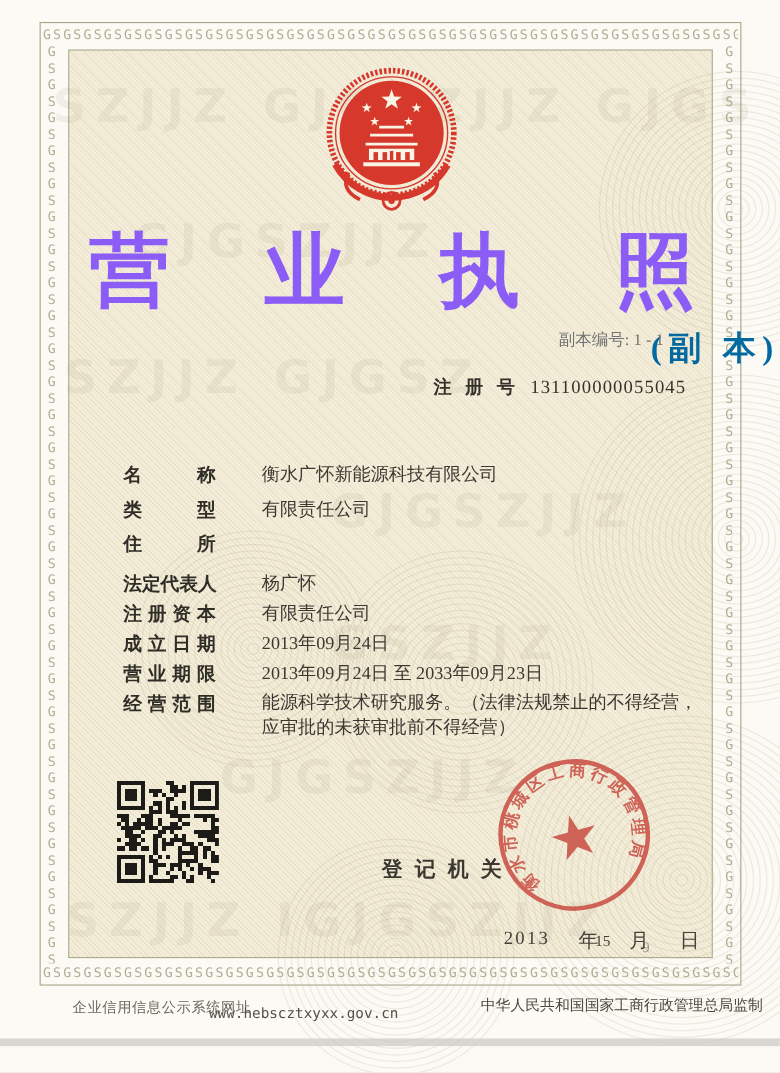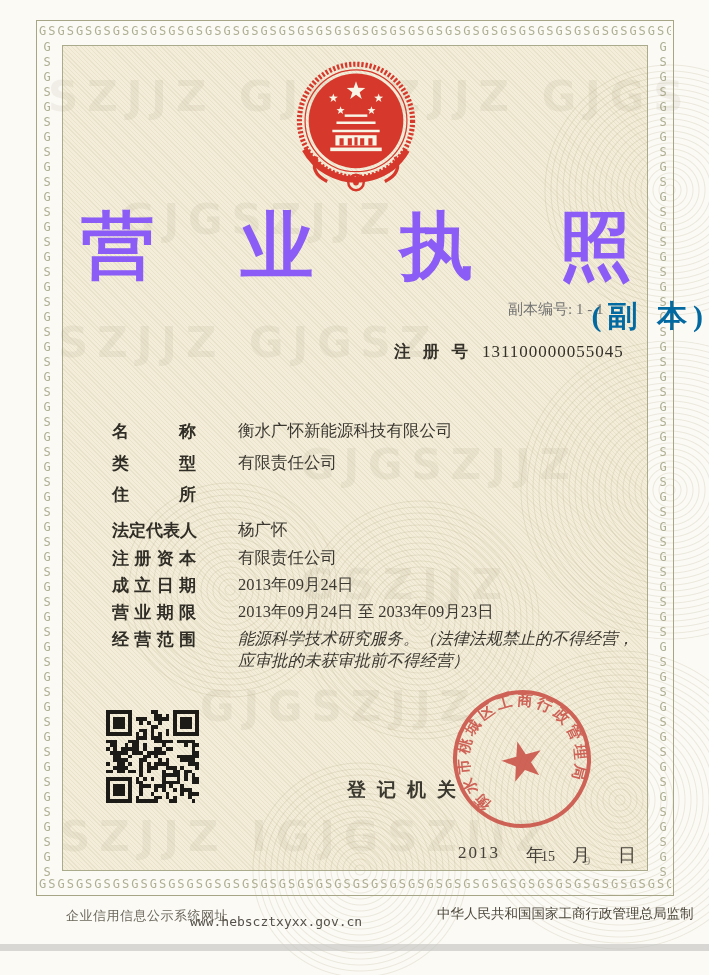--- a/index.html
+++ b/index.html
@@ -29,21 +29,21 @@
   .subtitle { position:absolute; left:0; right:0; top:296px; text-align:right; font-size:30px; font-weight:bold; color:#0369a1; letter-spacing:6px; }
   .copy-no { position:absolute; left:508px; top:300px; font-size:15px; color:#737373; }
   .regno { position:absolute; left:394px; top:325px; font-size:16.5px; color:#34312a; display:flex; align-items:baseline; }
   .regno .num { margin-left:14px; font-size:17px; letter-spacing:1px;margin-top:17px; }
 
   
   .row { position:absolute; left:112px; display:flex; align-items:flex-start; }
   .lbl { width:84px; color:#2f2d26; font-size:17px; font-weight:600; flex:none; }
   .spread { display:inline-flex; justify-content:space-between; }
   .val { margin-left:42px; color:#3b3832; font-size:16.5px; line-height:1.32; }
-  .val.narrow { width:404px;font-style:italic; }
+  .val.narrow { width:404px; }
 
   
   .qr { position:absolute; left:106px; top:710px; width:93px; height:93px; }
   .registry { position:absolute; left:347px; top:777px; font-size:19px; font-weight:600; color:#3a382f; letter-spacing:11px; white-space:nowrap; }
   .stamp { position:absolute; left:446px; top:683px; width:152px; height:152px; transform:rotate(-15deg); opacity:.85; }
   .dateline { position:absolute; top:843px; left:0; width:709px; height:30px; color:#45413a; }
   .dateline span { position:absolute;padding-left:32px; }
   .d-year  { left:426px; font-size:17px; letter-spacing:2px; }
   .d-ylab  { left:494px; font-size:18px; }
   .d-month { left:509px; top:6px; font-size:14px; }

